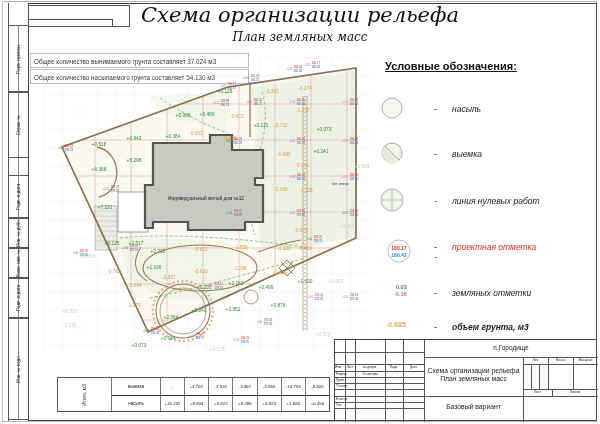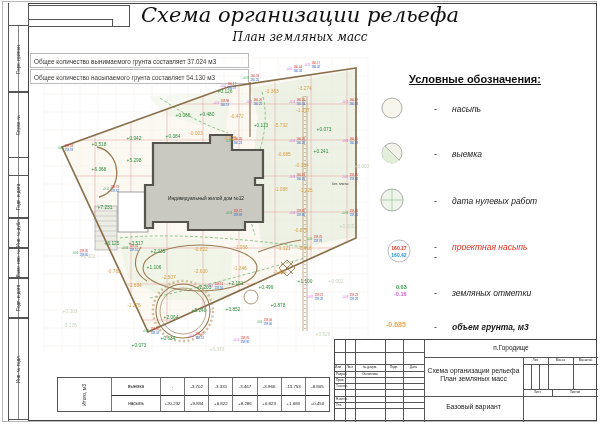--- a/index.html
+++ b/index.html
@@ -23,21 +23,21 @@
   .ndb{fill:#3a66c9;font-size:2.9px;}
   .ndw{font-size:2.6px;text-anchor:end;}
   .ndw.pos{fill:#2f9e44;}
   .ndw.neg{fill:#cf5fd0;}
   .ndl{stroke:#999;stroke-width:0.25;}
   .gridf{stroke:#f2e6e6;stroke-width:0.4;}
   .gridr{stroke:#e09a9a;stroke-width:0.5;}
   .house-label{font-size:4.8px;fill:#222;text-anchor:middle;}
   .plan-note{font-size:3.4px;fill:#333;}
   
-  .legend-title{left:385px;top:73px;width:180px;text-align:center;font-size:11px;font-weight:bold;text-decoration:underline;color:#111;}
+  .legend-title{left:385px;top:60px;width:180px;text-align:left;font-size:11px;font-weight:bold;text-decoration:underline;color:#111;}
   .leg-label{left:452px;width:142px;font-size:8.5px;font-style:italic;color:#1a1a1a;}
   .leg-label.red{color:#e03020;}
   .leg-label.blue{color:#2090dd;}
   .leg-dash{left:434px;width:12px;font-size:9px;color:#222;}
   .leg-val{font-size:5.5px;font-weight:bold;}
   .leg-sample-red{fill:#e03020;font-size:5px;text-anchor:middle;font-weight:bold;}
   .leg-sample-blue{fill:#2090dd;font-size:5px;text-anchor:middle;font-weight:bold;}
   
   .totals{left:57px;top:377px;width:273px;height:35px;border:1px solid #555;box-sizing:border-box;display:grid;grid-template-columns:53px 49px repeat(7,1fr);grid-template-rows:1fr 1fr;background:#fff;}
   .tcell{border-left:0.8px solid #777;box-sizing:border-box;display:flex;align-items:center;justify-content:center;font-size:4.4px;color:#222;}
@@ -444,22 +444,22 @@
   </svg>
   <div class="abs leg-dash" style="top:104px;">-</div>
   <div class="abs leg-dash" style="top:149px;">-</div>
   <div class="abs leg-dash" style="top:196px;">-</div>
   <div class="abs leg-dash" style="top:242px;">-</div>
   <div class="abs leg-dash" style="top:252px;">-</div>
   <div class="abs leg-dash" style="top:288px;">-</div>
   <div class="abs leg-dash" style="top:322px;">-</div>
   <div class="abs leg-label" style="top:104px;">насыпь</div>
   <div class="abs leg-label" style="top:149px;">выемка</div>
-  <div class="abs leg-label" style="top:196px;">дата нулевых работ</div>
-  <div class="abs leg-label red" style="top:242px;">проектная насыпь</div>
+  <div class="abs leg-label" style="top:196px;">линия нулевых работ</div>
+  <div class="abs leg-label red" style="top:242px;">проектная отметка</div>
   <div class="abs leg-label" style="top:288px;">земляных отметки</div>
   <div class="abs leg-label" style="top:322px;font-weight:bold;">объем грунта, м3</div>
   <div class="abs leg-val" style="left:396px;top:284px;color:#2f9e44;">0.03</div>
   <div class="abs leg-val" style="left:394px;top:291px;color:#cf5fd0;">-0.16</div>
   <div class="abs" style="left:386px;top:321px;color:#e9ab54;font-size:7px;font-weight:bold;">-0.685</div>
 
   <div class="abs totals">
     <div class="tcell itogo">
         <span class="rot">Итого, м3</span>
       </div>

